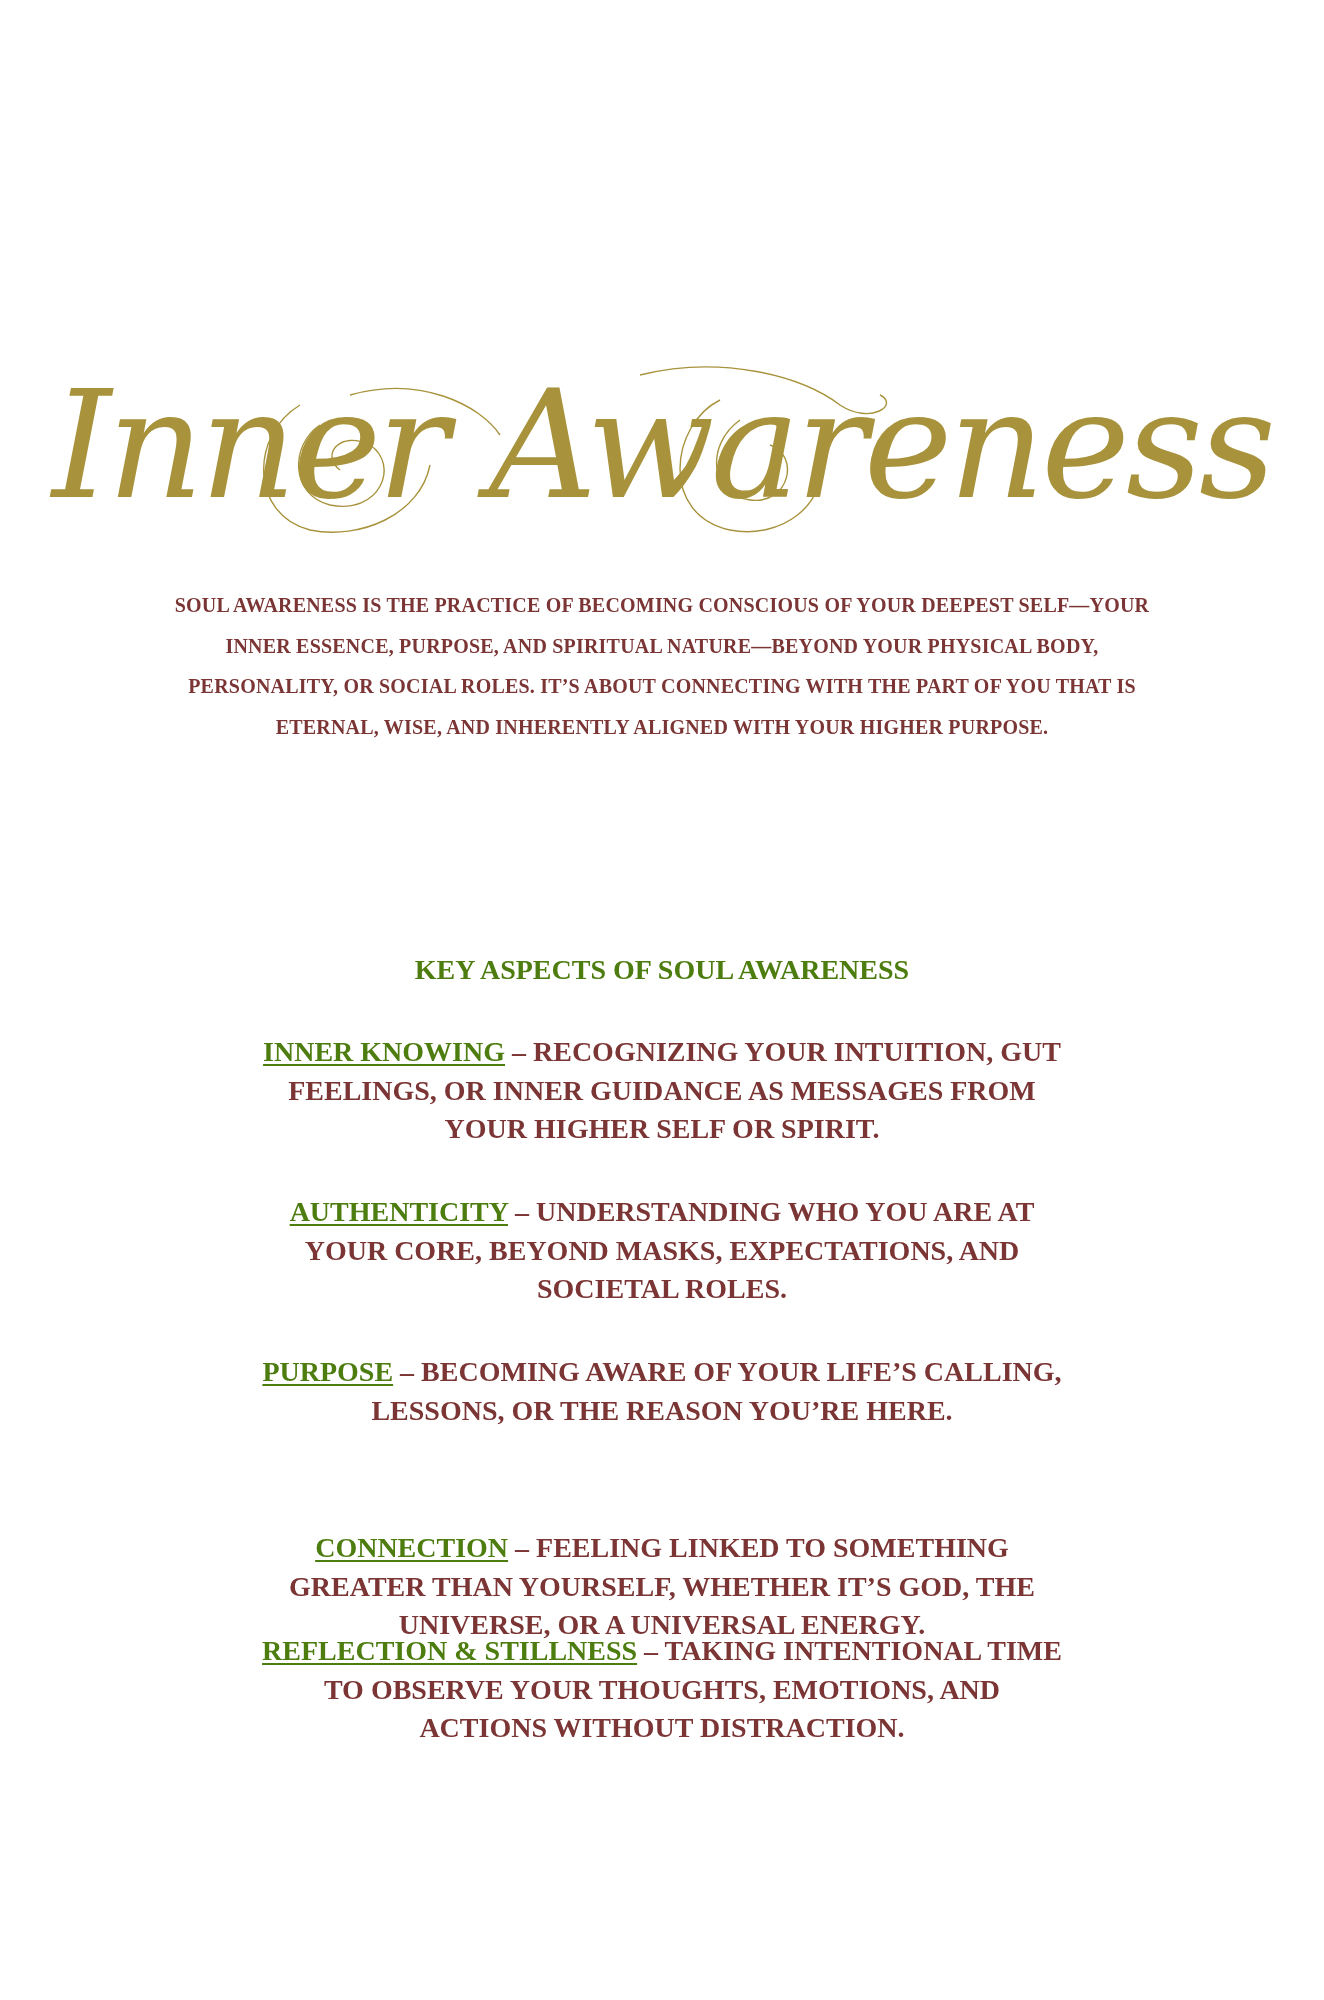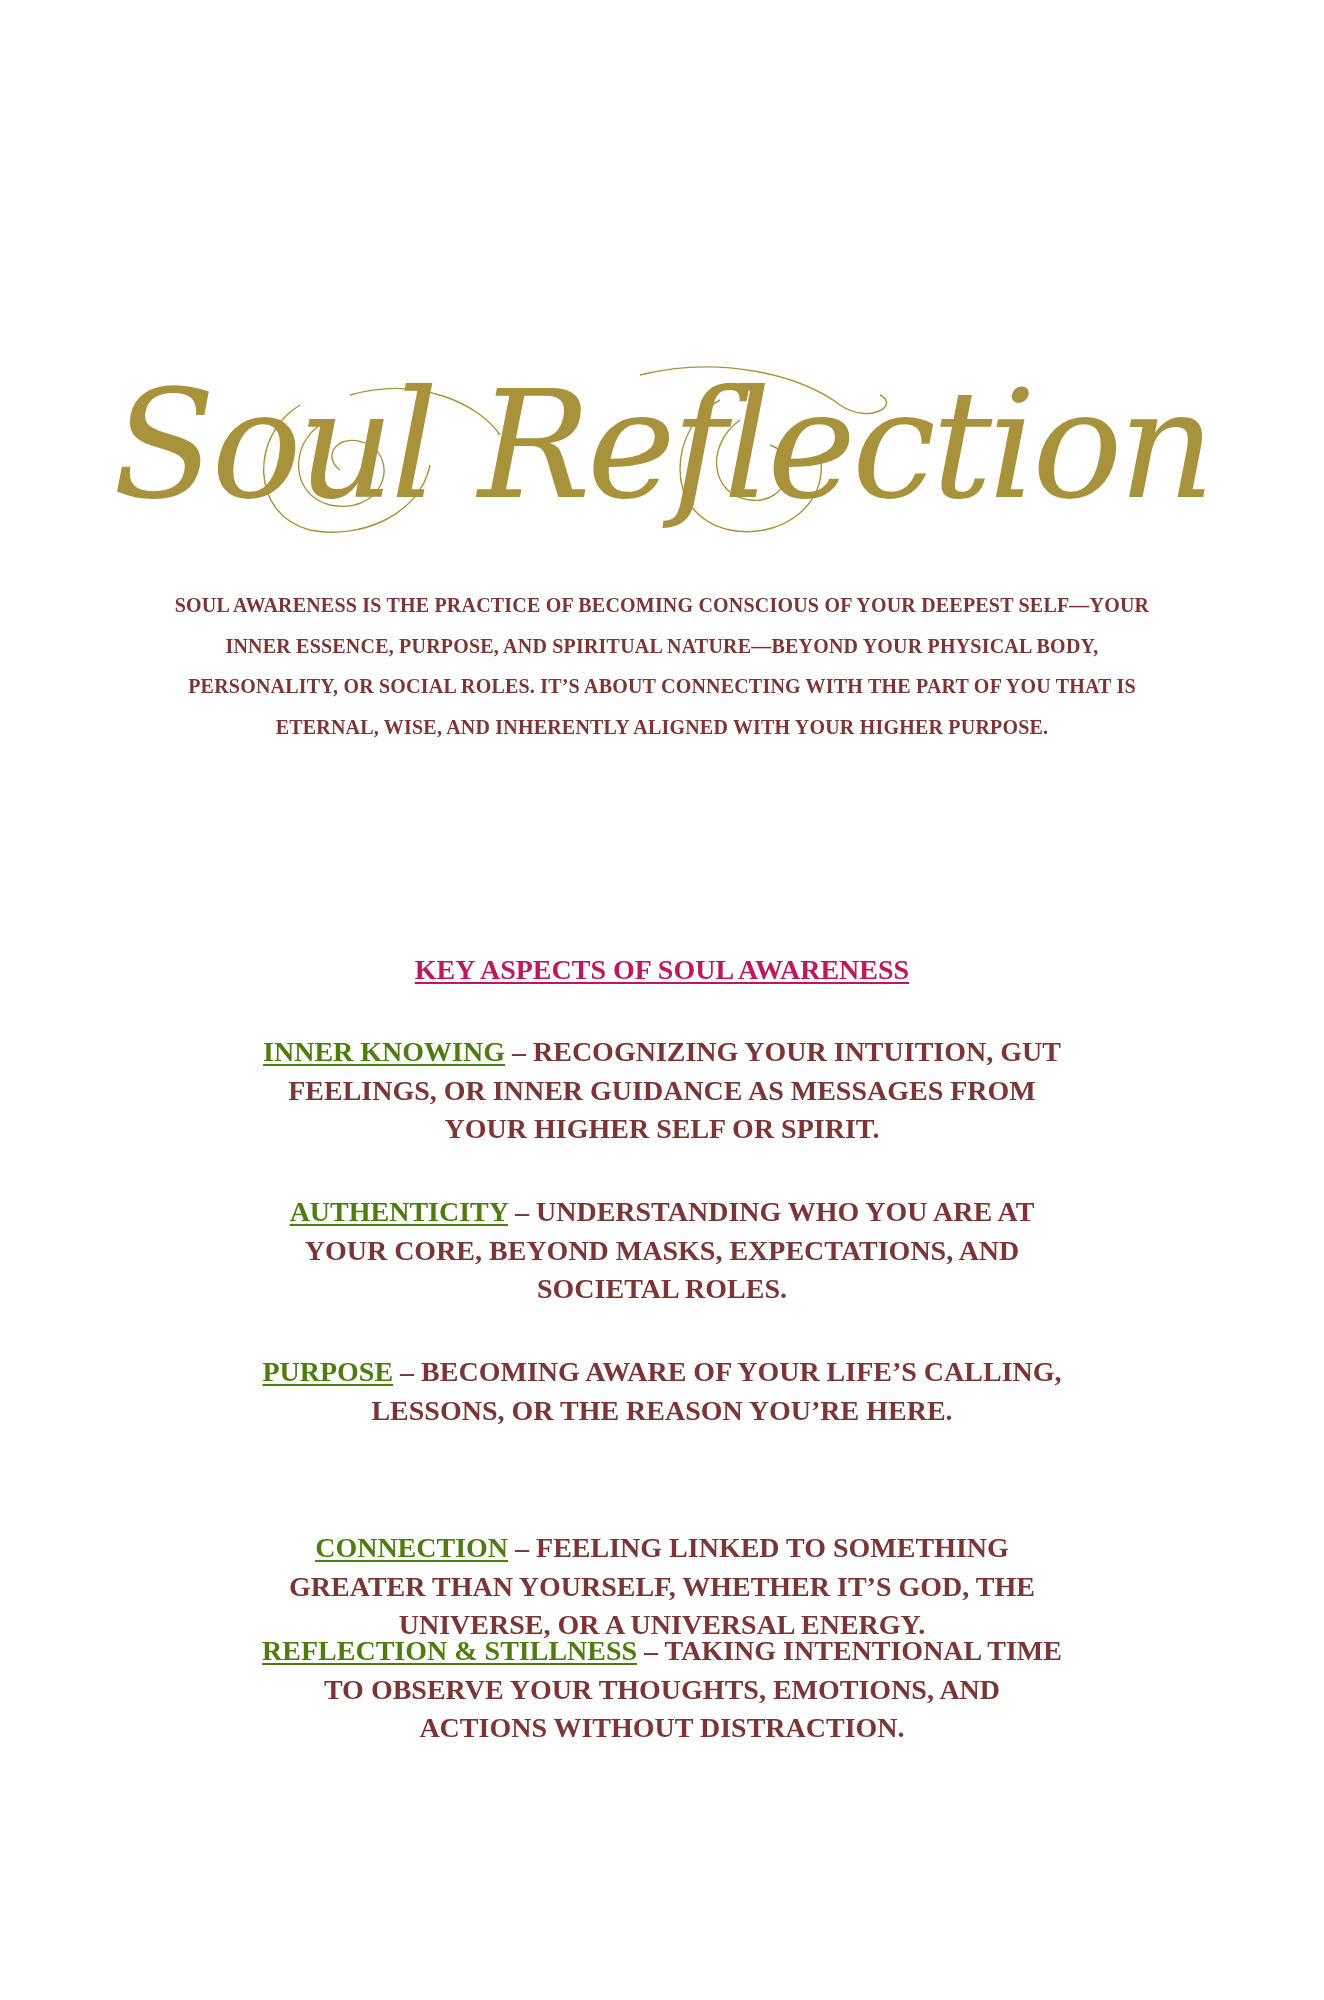--- a/index.html
+++ b/index.html
@@ -32,21 +32,21 @@
   }
   .key-heading {
     position: absolute; left: 0; top: 950px; width: 1324px;
     text-align: center;
     font-family: "Liberation Serif", "DejaVu Serif", serif;
     font-weight: bold;
     font-size: 28px;
     line-height: 40px;
   }
   .key-heading span {
-    color: #be185d; text-decoration: underline; text-decoration-thickness: 2px;
+    color: #4d7c0f; text-decoration-thickness: 2px;
     text-underline-offset: 3px; text-transform: uppercase;
   }
   .aspect {
     position: absolute; left: 262px; width: 800px;
     text-align: center;
     font-family: "Liberation Serif", "DejaVu Serif", serif;
     font-weight: bold;
     font-size: 28px;
     line-height: 38.5px;
     color: #7B3535;
@@ -66,21 +66,21 @@
     <svg class="swash" width="1324" height="200" viewBox="0 0 1324 200" style="left:0;top:0;">
       <g fill="none" stroke="#A8933C" stroke-width="1.4">
         <path d="M300 60 C 250 90, 250 170, 310 185 C 360 195, 420 170, 430 120"></path>
         <path d="M320 80 C 290 100, 290 150, 330 160 C 380 170, 400 120, 370 100 C 340 85, 320 110, 340 125"></path>
         <path d="M350 50 C 420 30, 480 60, 500 90"></path>
         <path d="M720 55 C 670 80, 660 170, 730 185 C 780 195, 830 160, 820 110"></path>
         <path d="M740 75 C 705 100, 710 150, 750 155 C 790 160, 800 110, 770 100"></path>
         <path d="M640 30 C 720 10, 800 30, 840 60 C 870 80, 900 60, 880 50"></path>
       </g>
     </svg>
-    <span>Soul Reflection</span>
+    <span>Inner Awareness</span>
   </div>
 
   <div class="intro">Soul awareness is the practice of becoming conscious of your deepest self—your inner essence, purpose, and spiritual nature—beyond your physical body, personality, or social roles. It’s about connecting with the part of you that is eternal, wise, and inherently aligned with your higher purpose.</div>
 
   <div class="key-heading">
     <span>Key Aspects of Soul Awareness</span>
   </div>
 
   <div class="aspect" style="top:1033px;">
     <span class="term">Inner Knowing</span><span> – </span><span>Recognizing your intuition, gut feelings, or inner guidance as messages from your higher self or spirit.</span>

